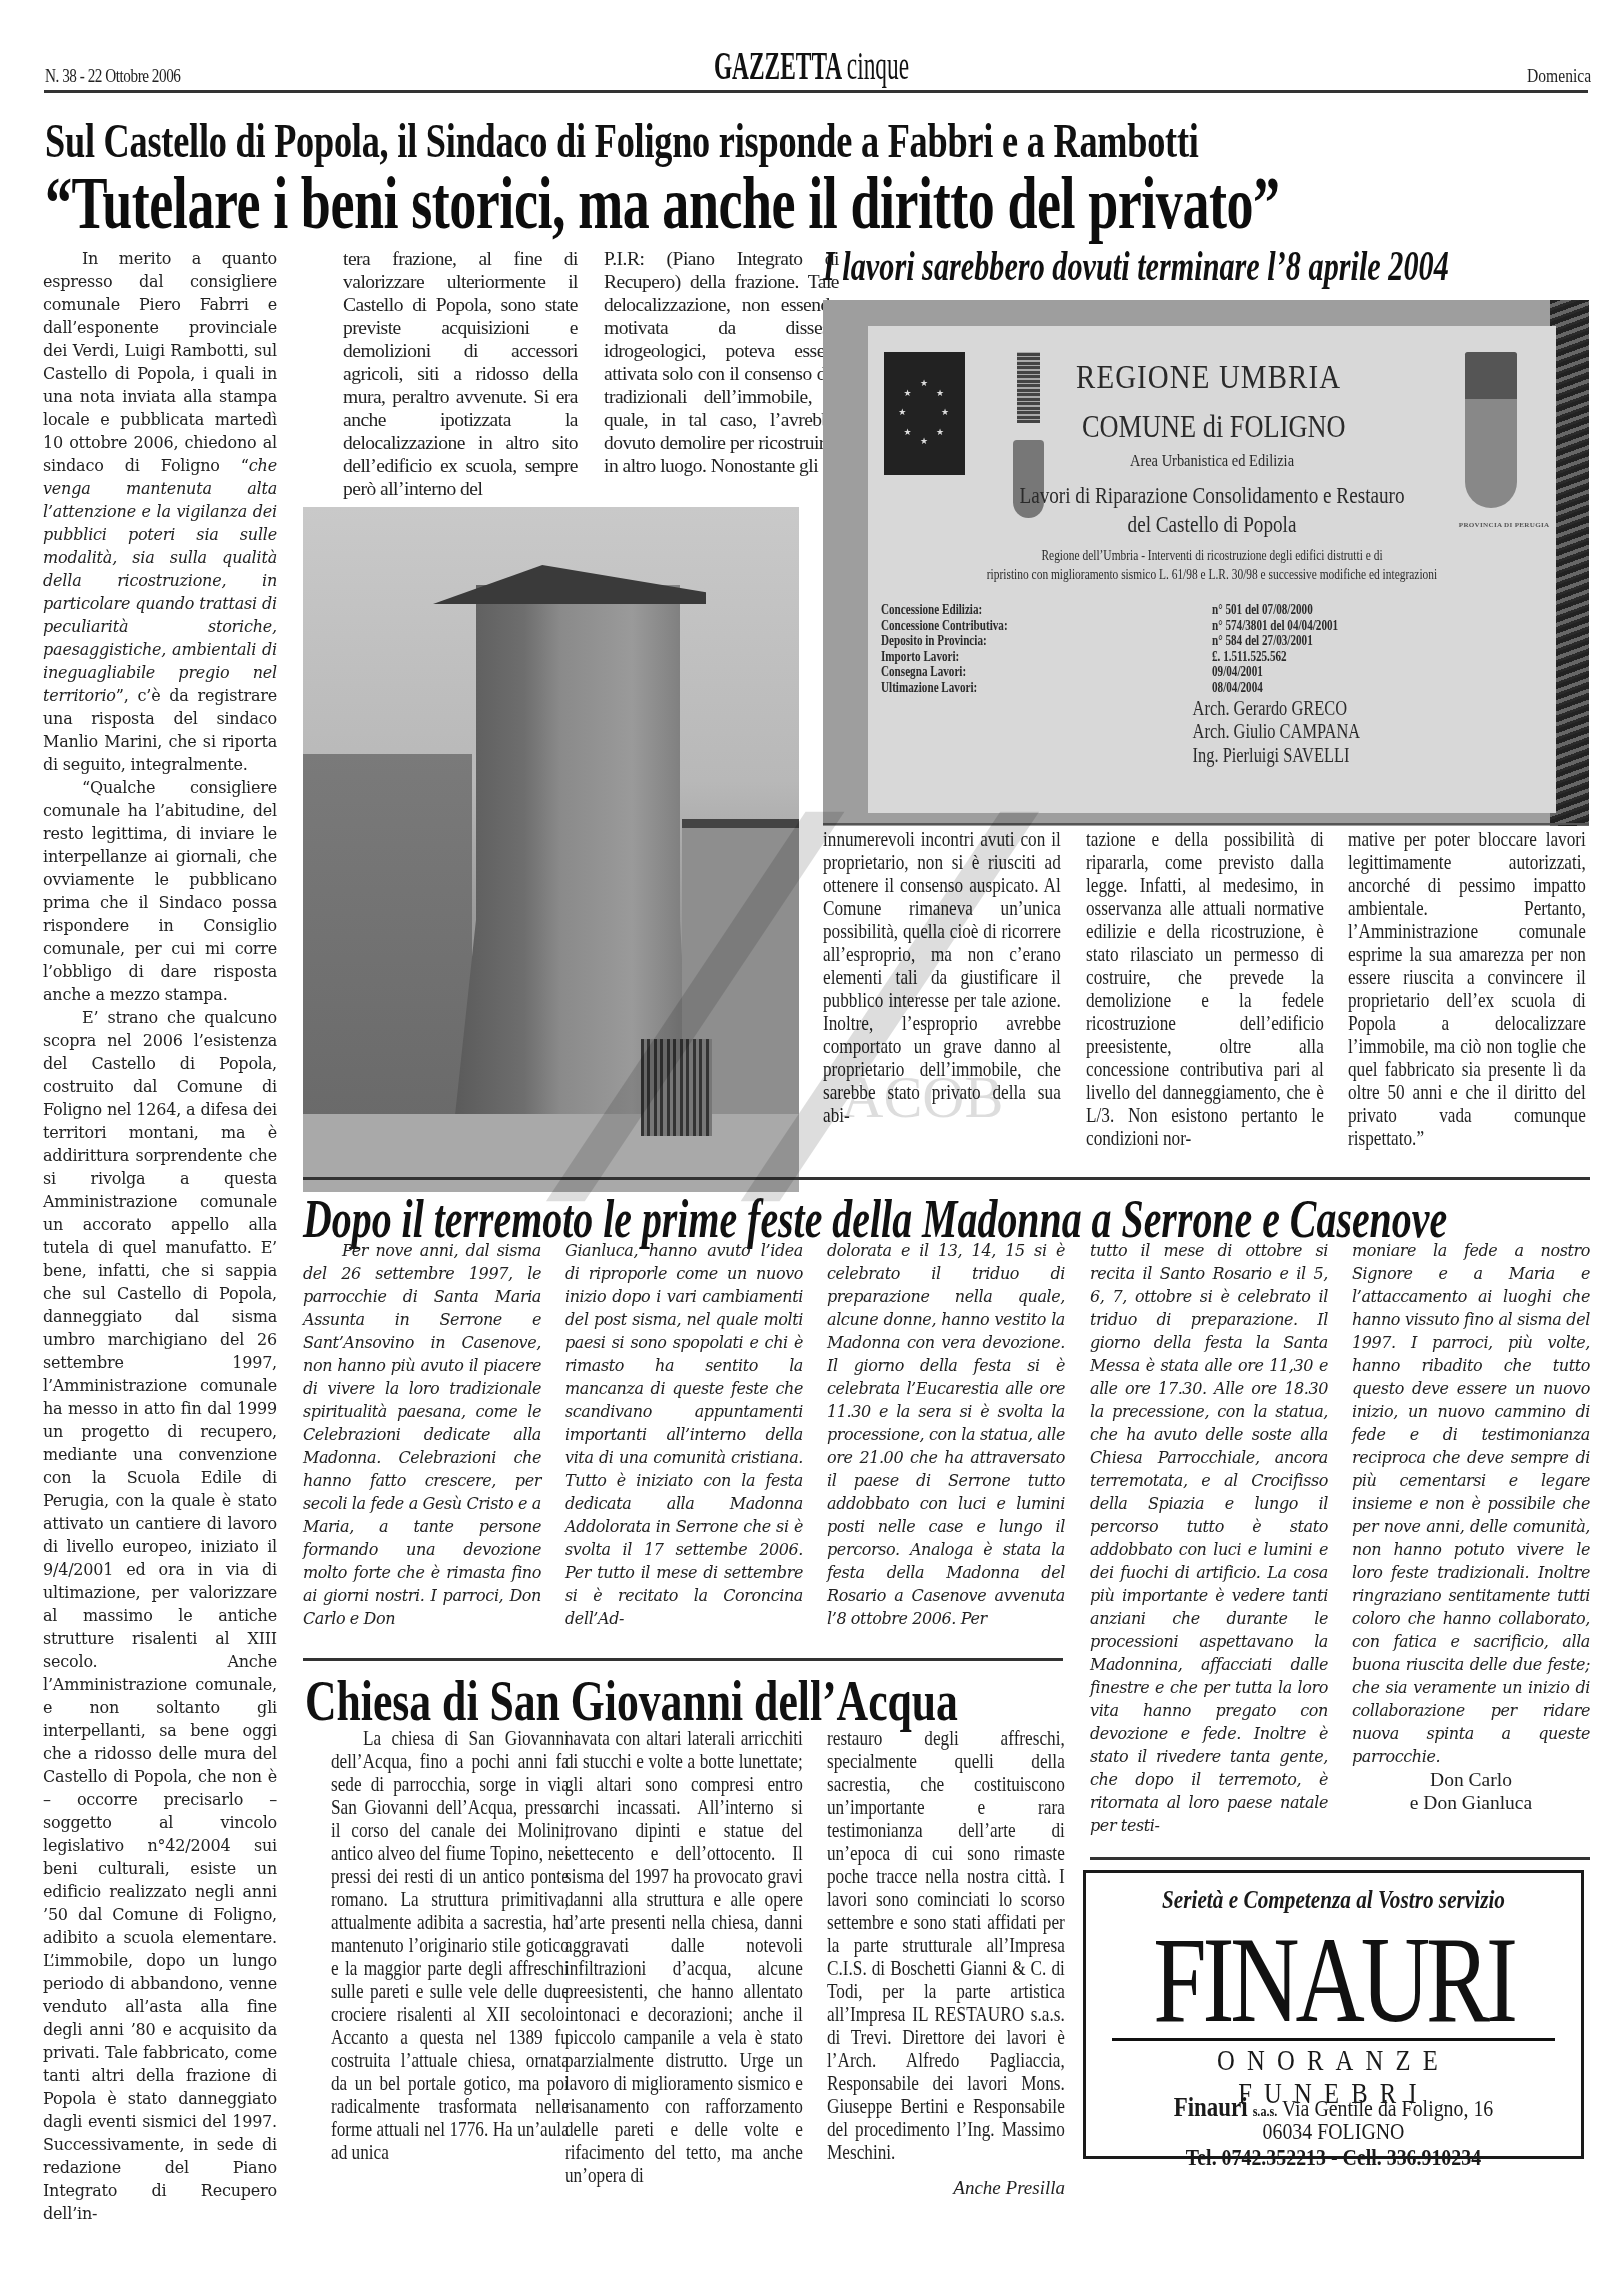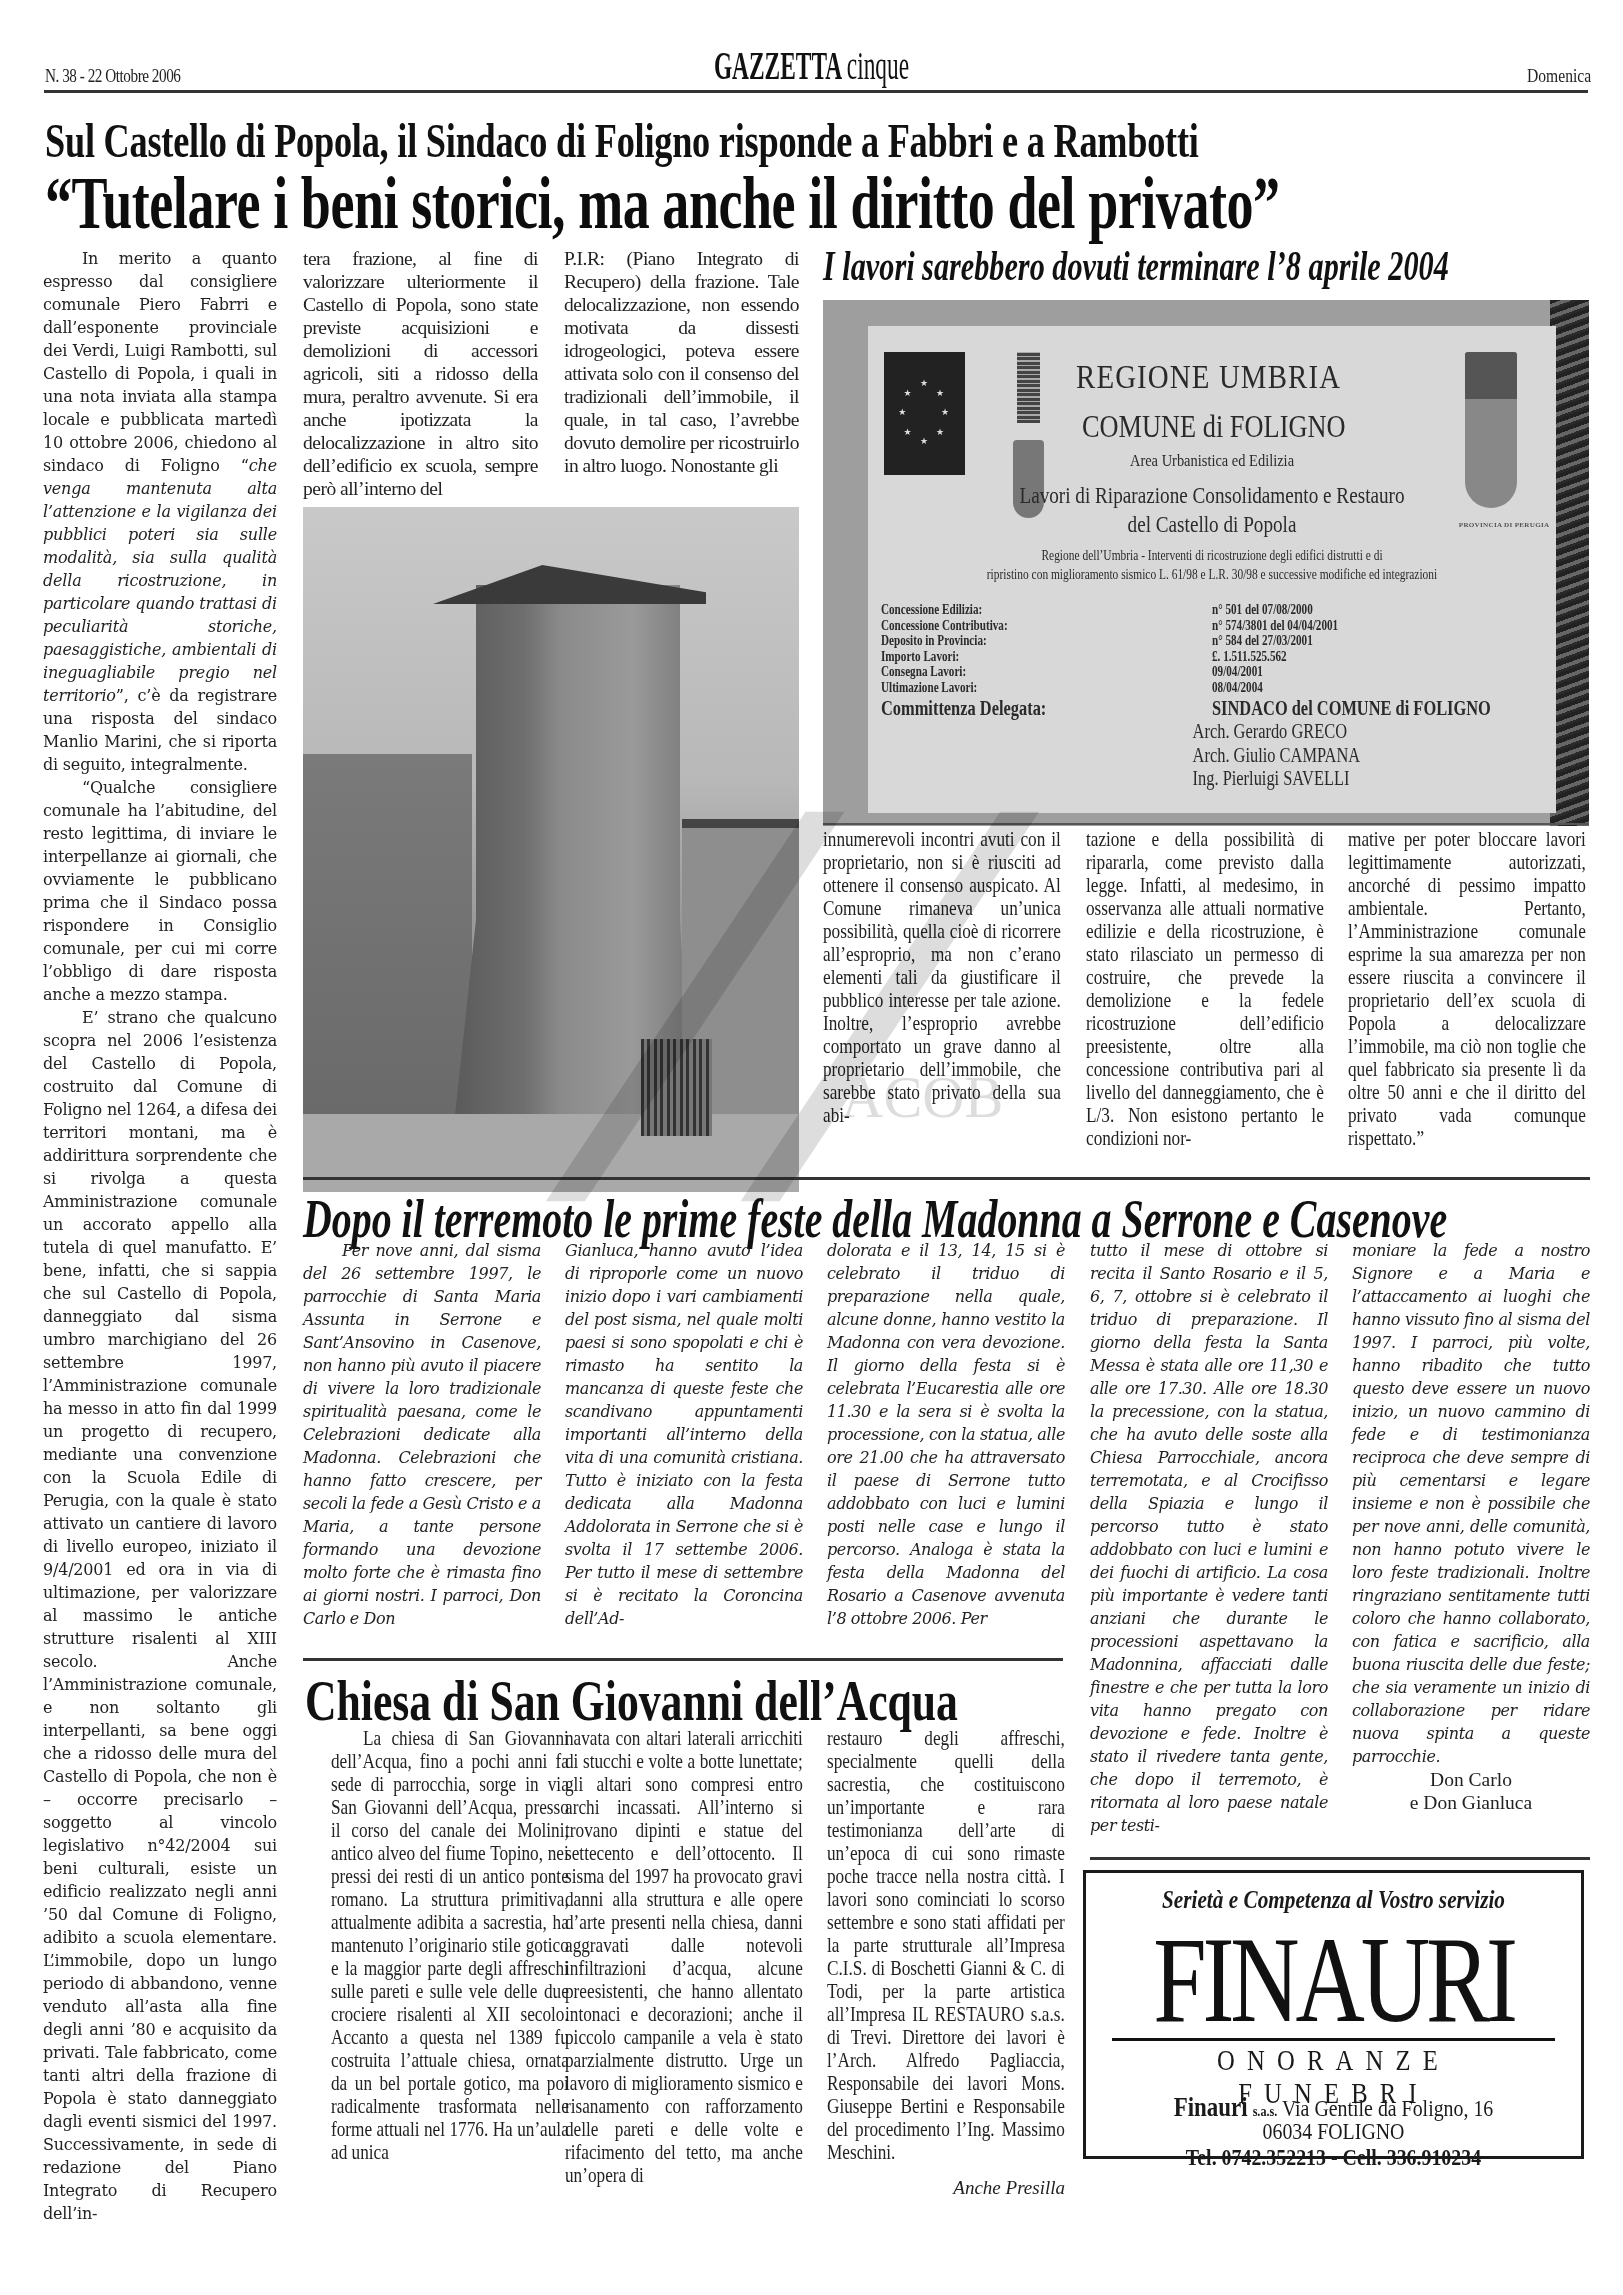--- a/index.html
+++ b/index.html
@@ -11,21 +11,21 @@
   .masthead-right { right: 32px; top: 65px; font-size: 19.5px; transform: scaleX(0.8); transform-origin: right; color: #222; }
   .rule-top { left: 44px; top: 90px; width: 1544px; height: 3.2px; background: #333; }
   .kicker { left: 45px; top: 112px; width: 1544px; font-size: 49px; font-weight: bold; white-space: nowrap; transform: scaleX(0.74); transform-origin: left; letter-spacing: -0.3px; color: #111;}
   .headline { left: 45px; top: 162px; width: 1544px; font-size: 73px; font-weight: bold; white-space: nowrap; transform: scaleX(0.74); transform-origin: left; color: #0d0d0d; letter-spacing: -0.6px; }
   .col { position: absolute; font-size: 19px; line-height: 23px; text-align: justify; color: #222; }
   .col p { margin: 0; text-indent: 39px; }
   .col p.noindent { text-indent: 0; }
   .col-a1 { left: 43px; top: 247px; width: 234px; font-family: "DejaVu Serif", serif; font-size: 16px; line-height: 23px; letter-spacing: -0.2px; }
   .col-a2 { left: 303px; top: 247px; width: 235px; font-family: "Liberation Serif", serif; font-size: 19.5px; line-height: 23px; }
   .col-a3 { left: 564px; top: 247px; width: 235px; font-family: "Liberation Serif", serif; font-size: 19.5px; line-height: 23px; }
-  .narrow { letter-spacing: -0.5px; }
+  .narrow { letter-spacing: -0.5px; margin-left: 40px; }
   .sub-italic { left: 823px; top: 242px; width: 766px; font-size: 42px; font-style: italic; font-weight: bold; white-space: nowrap; transform: scaleX(0.72); transform-origin: left; color: #111; }
   .photo-tower { left: 303px; top: 507px; width: 496px; height: 685px; background: linear-gradient(180deg,#c9c9c9 0%, #b8b8b8 40%, #9a9a9a 60%, #8a8a8a 85%, #a8a8a8 100%); overflow: hidden; }
   .tower-body { position:absolute; left: 149px; top: 78px; width: 240px; height: 558px; background: linear-gradient(90deg,#5a5a5a 0%, #6e6e6e 30%, #8a8a8a 45%, #9a9a9a 75%, #7a7a7a 100%); clip-path: polygon(10% 0,95% 0,95% 60%,100% 100%,0 100%,10% 60%); }
   .tower-roof { position:absolute; left: 130px; top: 58px; width: 273px; height: 39px; background:#3a3a3a; clip-path: polygon(0 100%, 40% 0, 100% 70%, 100% 100%); }
   .wall-left { position:absolute; left: 0; top: 247px; width: 169px; height: 364px; background: linear-gradient(180deg,#7a7a7a,#6a6a6a); }
   .house-right { position:absolute; right: 0; top: 312px; width: 117px; height: 299px; background: #8e8e8e; border-top: 9px solid #444; }
   .ground { position:absolute; left:0; bottom:0; width:100%; height: 78px; background: #a9a9a9; }
   .gate { position:absolute; left: 338px; top: 532px; width: 71px; height: 97px; background: repeating-linear-gradient(90deg,#333 0 2.6px,#777 2.6px 6.5px); }
   .photo-sign { left: 823px; top: 300px; width: 766px; height: 526px; background: #9e9e9e; overflow: hidden; }
   .sign-board { position:absolute; left: 45px; top: 26px; width: 688px; height: 487px; background: #d8d8d8; font-family: "Liberation Serif", serif; color: #2a2a2a; }
@@ -162,24 +162,20 @@
       <div class="sign-row">
           <span class="k">Consegna Lavori:</span>
           <span class="v">09/04/2001</span>
         </div>
       <div class="sign-row">
           <span class="k">Ultimazione Lavori:</span>
           <span class="v">08/04/2004</span>
         </div>
     </div>
     <div class="sign-big">
-      <div class="sign-row">
-          <span class="k">Committenza Delegata:</span>
-          <span class="v">SINDACO del COMUNE di FOLIGNO</span>
-        </div>
       <div class="ind">Arch. Gerardo GRECO</div>
       <div class="ind">Arch. Giulio CAMPANA</div>
       <div class="ind">Ing. Pierluigi SAVELLI</div>
     </div>
   </div>
 </div>
 <div class="abs rule-mid" style="left:823px;top:823px;width:766px;height:1.9px;background:#555"></div>
 
 <div class="col col-b1">
     <p class="noindent condensed" style="width:290px">innumerevoli incontri avuti con il proprietario, non si è riusciti ad ottenere il consenso auspicato. Al Comune rimaneva un’unica possibilità, quella cioè di ricorrere all’esproprio, ma non c’erano elementi tali da giustificare il pubblico interesse per tale azione. Inoltre, l’esproprio avrebbe comportato un grave danno al proprietario dell’immobile, che sarebbe stato privato della sua abi-</p>

